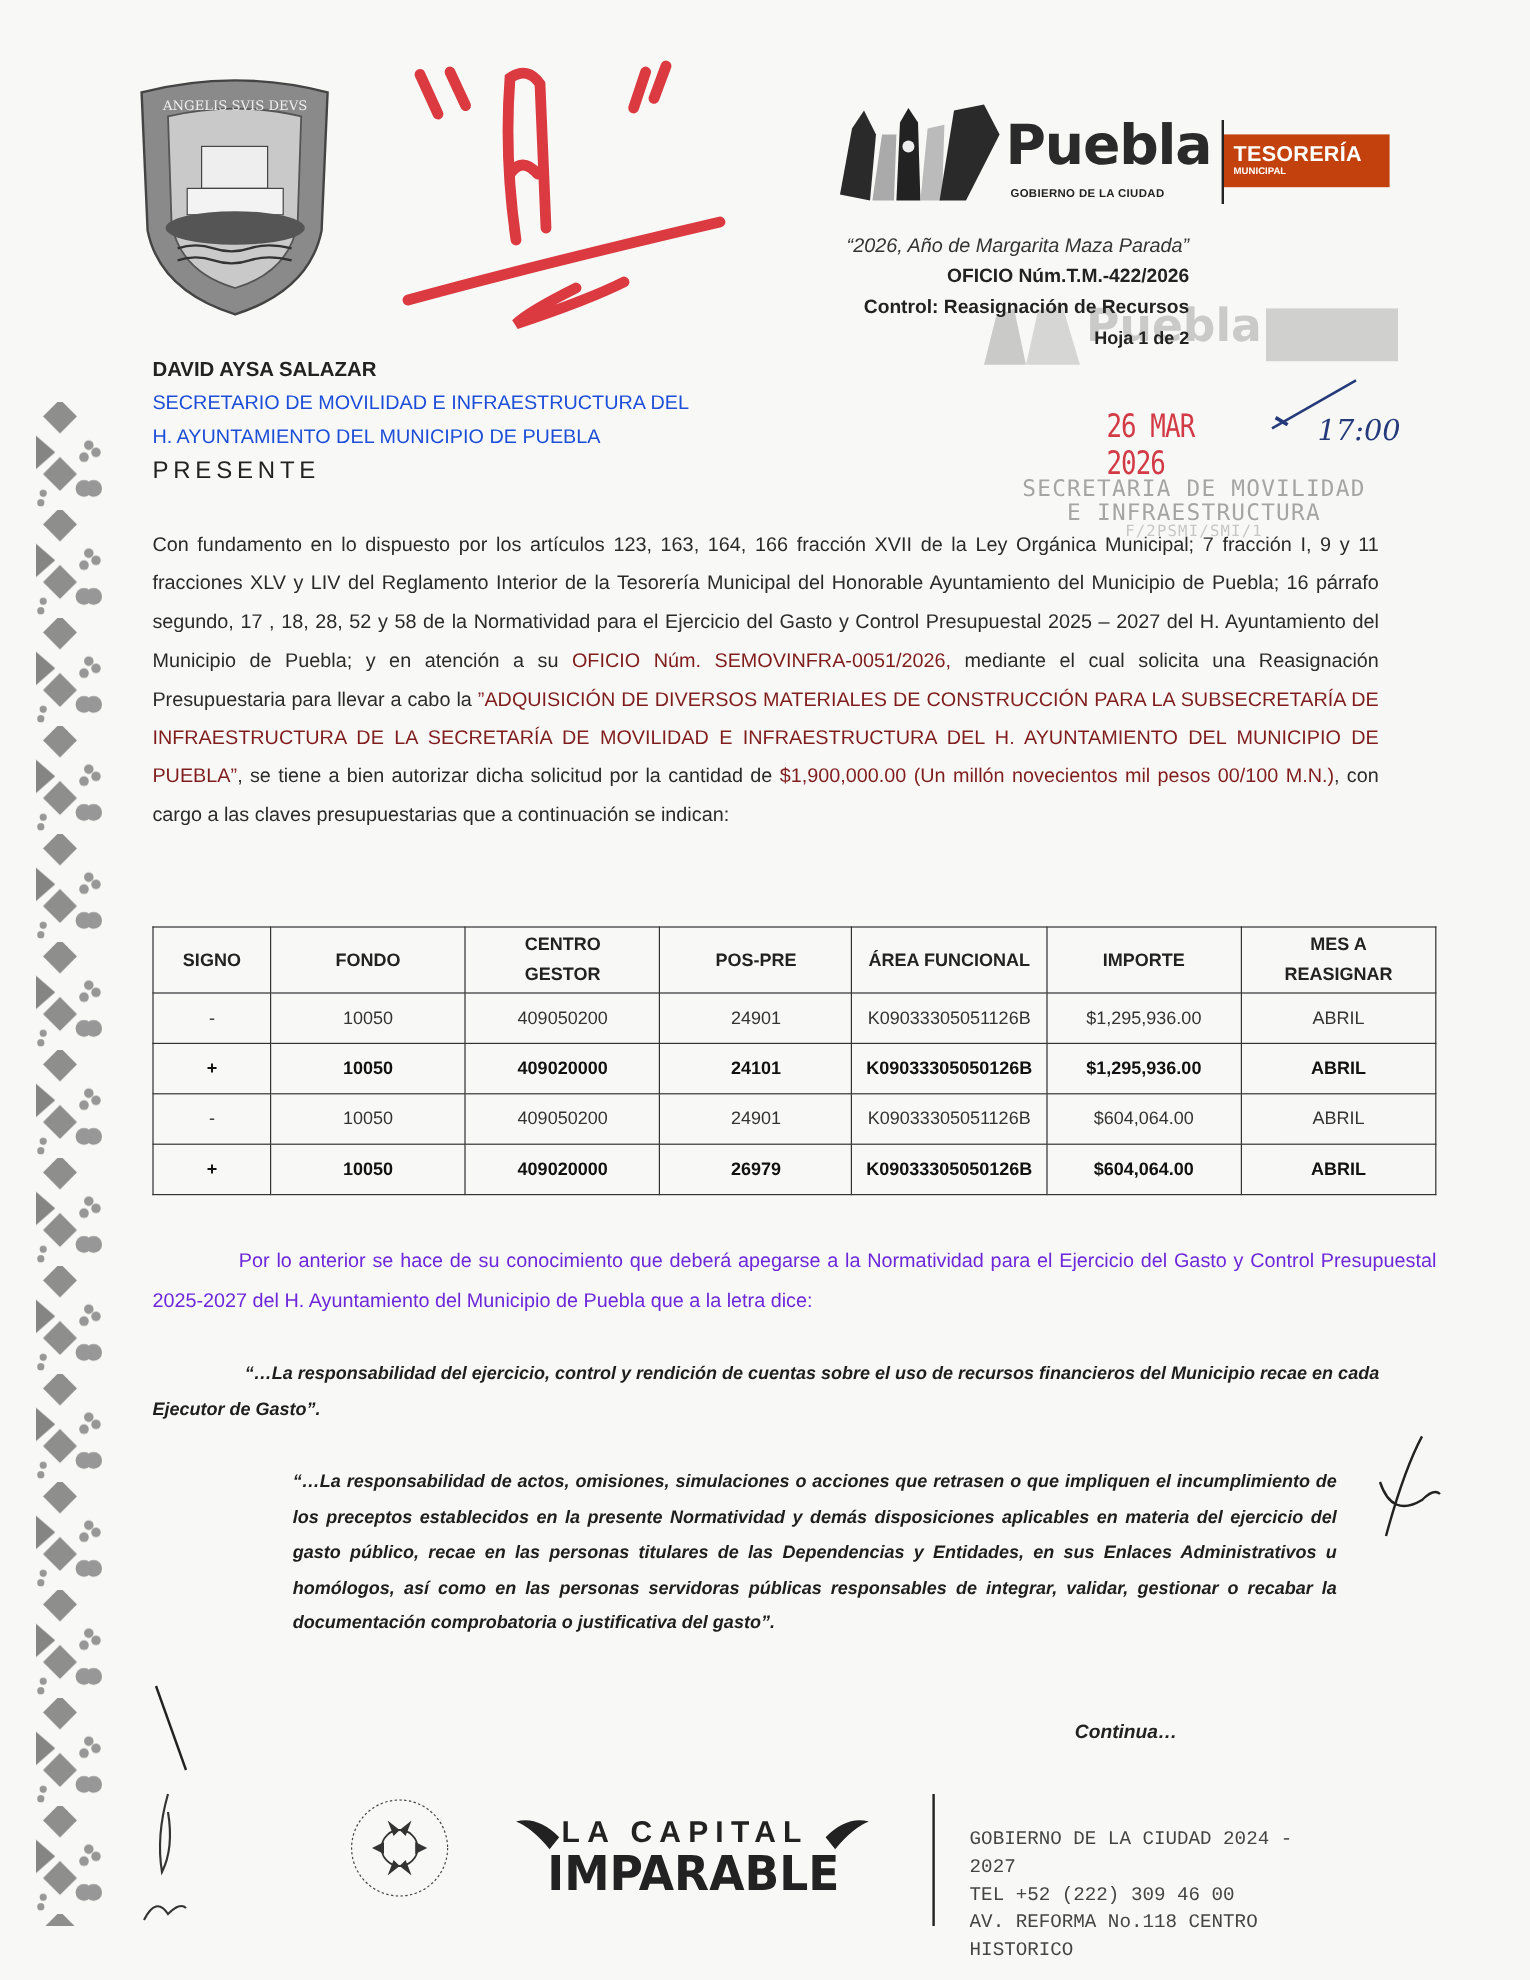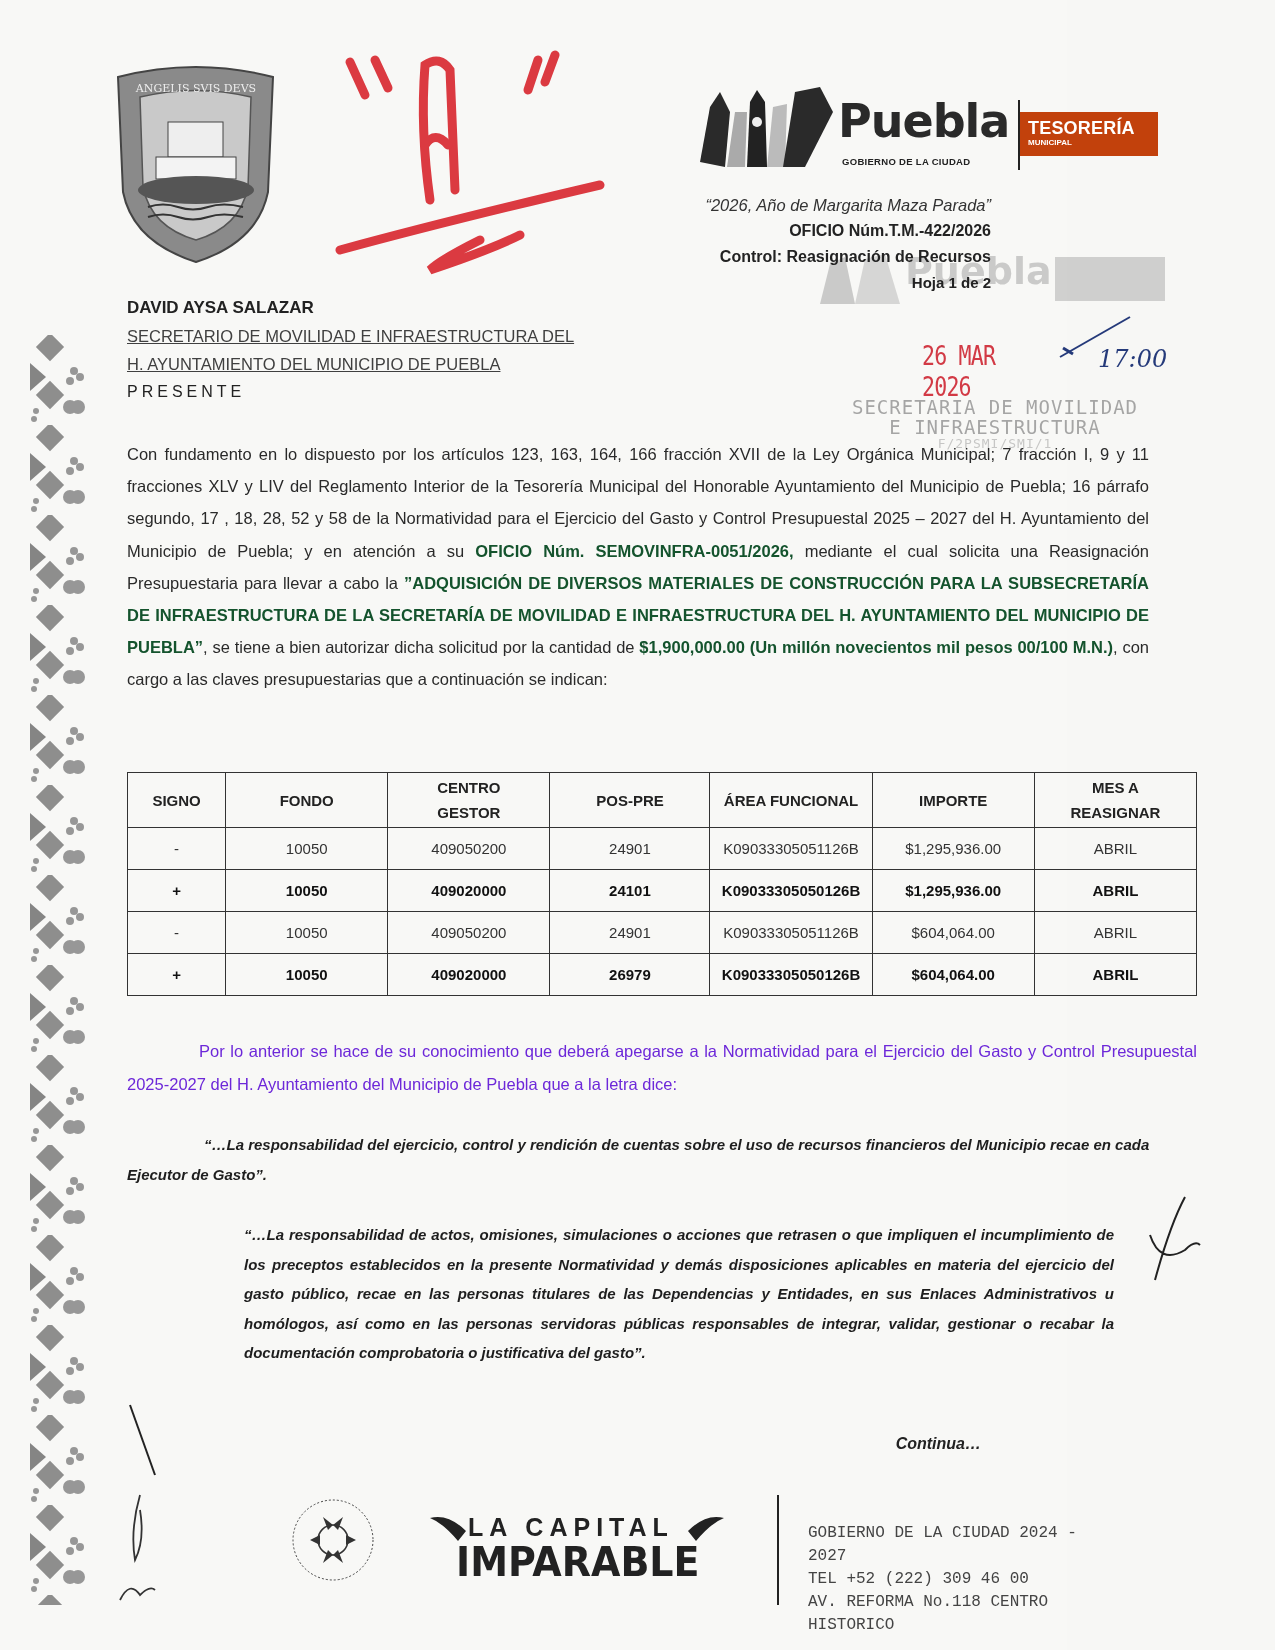--- a/index.html
+++ b/index.html
@@ -46,26 +46,26 @@
   .check-line { position: absolute; left: 1055px; top: 312px; width: 80px; height: 50px; }
 
   .sec-stamp { position: absolute; left: 835px; top: 397px; width: 320px; text-align: center; color: #8a8a8a; font-family: "DejaVu Sans Mono", monospace; opacity: 0.75; }
   .sec-stamp .l1 { font-size: 19px; letter-spacing: 1px; line-height: 20px; }
   .sec-stamp .l2 { font-size: 19px; letter-spacing: 1px; line-height: 20px; }
   .sec-stamp .l3 { font-size: 13px; letter-spacing: 1px; line-height: 14px; opacity: 0.6; }
 
   
   .addressee { position: absolute; left: 127px; top: 294px; }
   .addressee .name { font-weight: bold; font-size: 17px; line-height: 28px; }
-  .addressee .role { font-size: 16.5px; line-height: 28px; color: #404040; text-decoration: underline; }
-  .addressee .presente { font-size: 16px; letter-spacing: 4px; line-height: 28px; }
+  .addressee .role { font-size: 16.5px; line-height: 28px; color: #1d4ed8; }
+  .addressee .presente { font-size: 20px; letter-spacing: 4px; line-height: 28px; }
 
   
   .body-text { position: absolute; left: 127px; top: 438px; width: 1022px; font-size: 16.5px; line-height: 32.2px; text-align: justify; color: #2a2a2a; }
-  .body-text b { font-weight: bold; color: #14532d; }
+  .body-text b { font-weight: normal; color: #7f1d1d; }
 
   
   .budget-table { position: absolute; left: 127px; top: 772px; width: 1070px; border-collapse: collapse; font-size: 15px; }
   .budget-table th, .budget-table td { border: 1.5px solid #333; text-align: center; vertical-align: middle; }
   .budget-table th { font-weight: bold; height: 55px; line-height: 25px; font-size: 15px; }
   .budget-table td { height: 42px; color: #333; }
   .budget-table tr.bold td { font-weight: bold; color: #111; }
 
   
   .para2 { position: absolute; left: 127px; top: 1035px; width: 1070px; font-size: 16.5px; line-height: 33px; color: #6d28d9; text-align: justify; }

